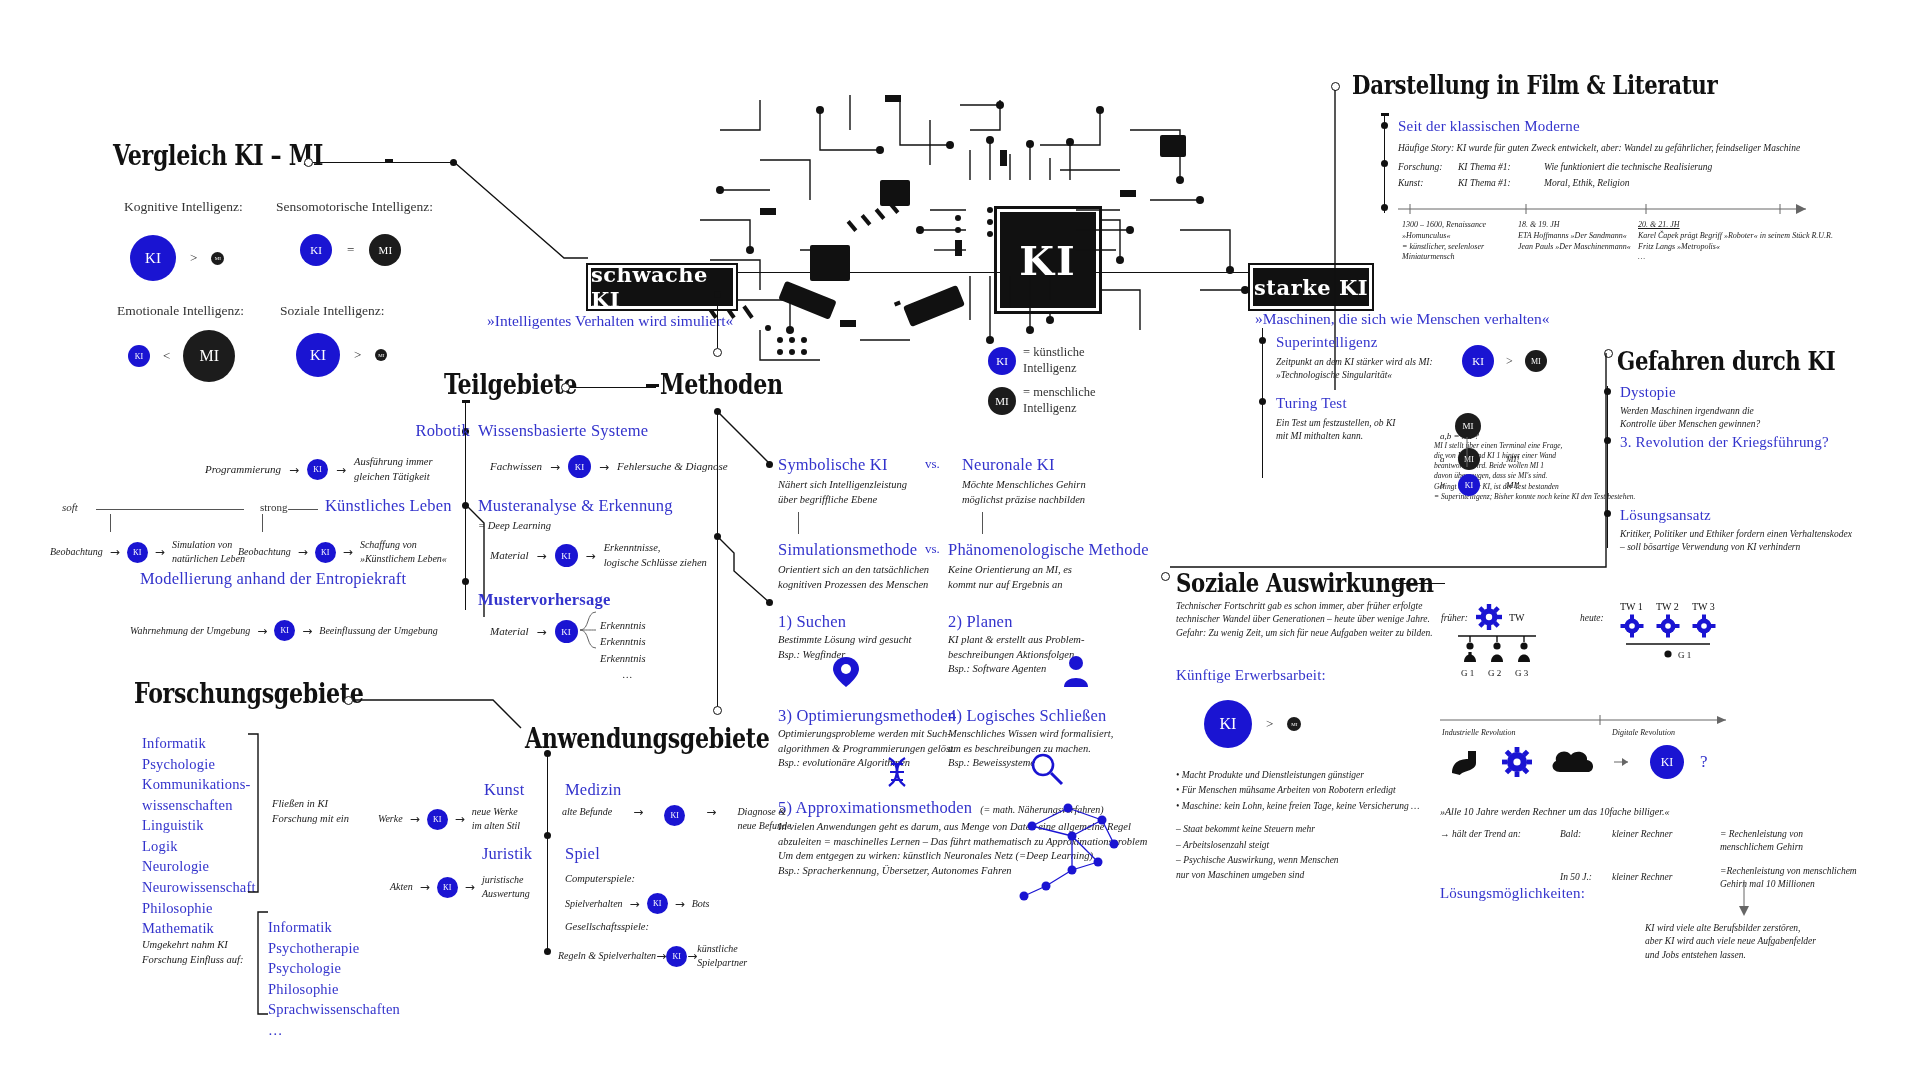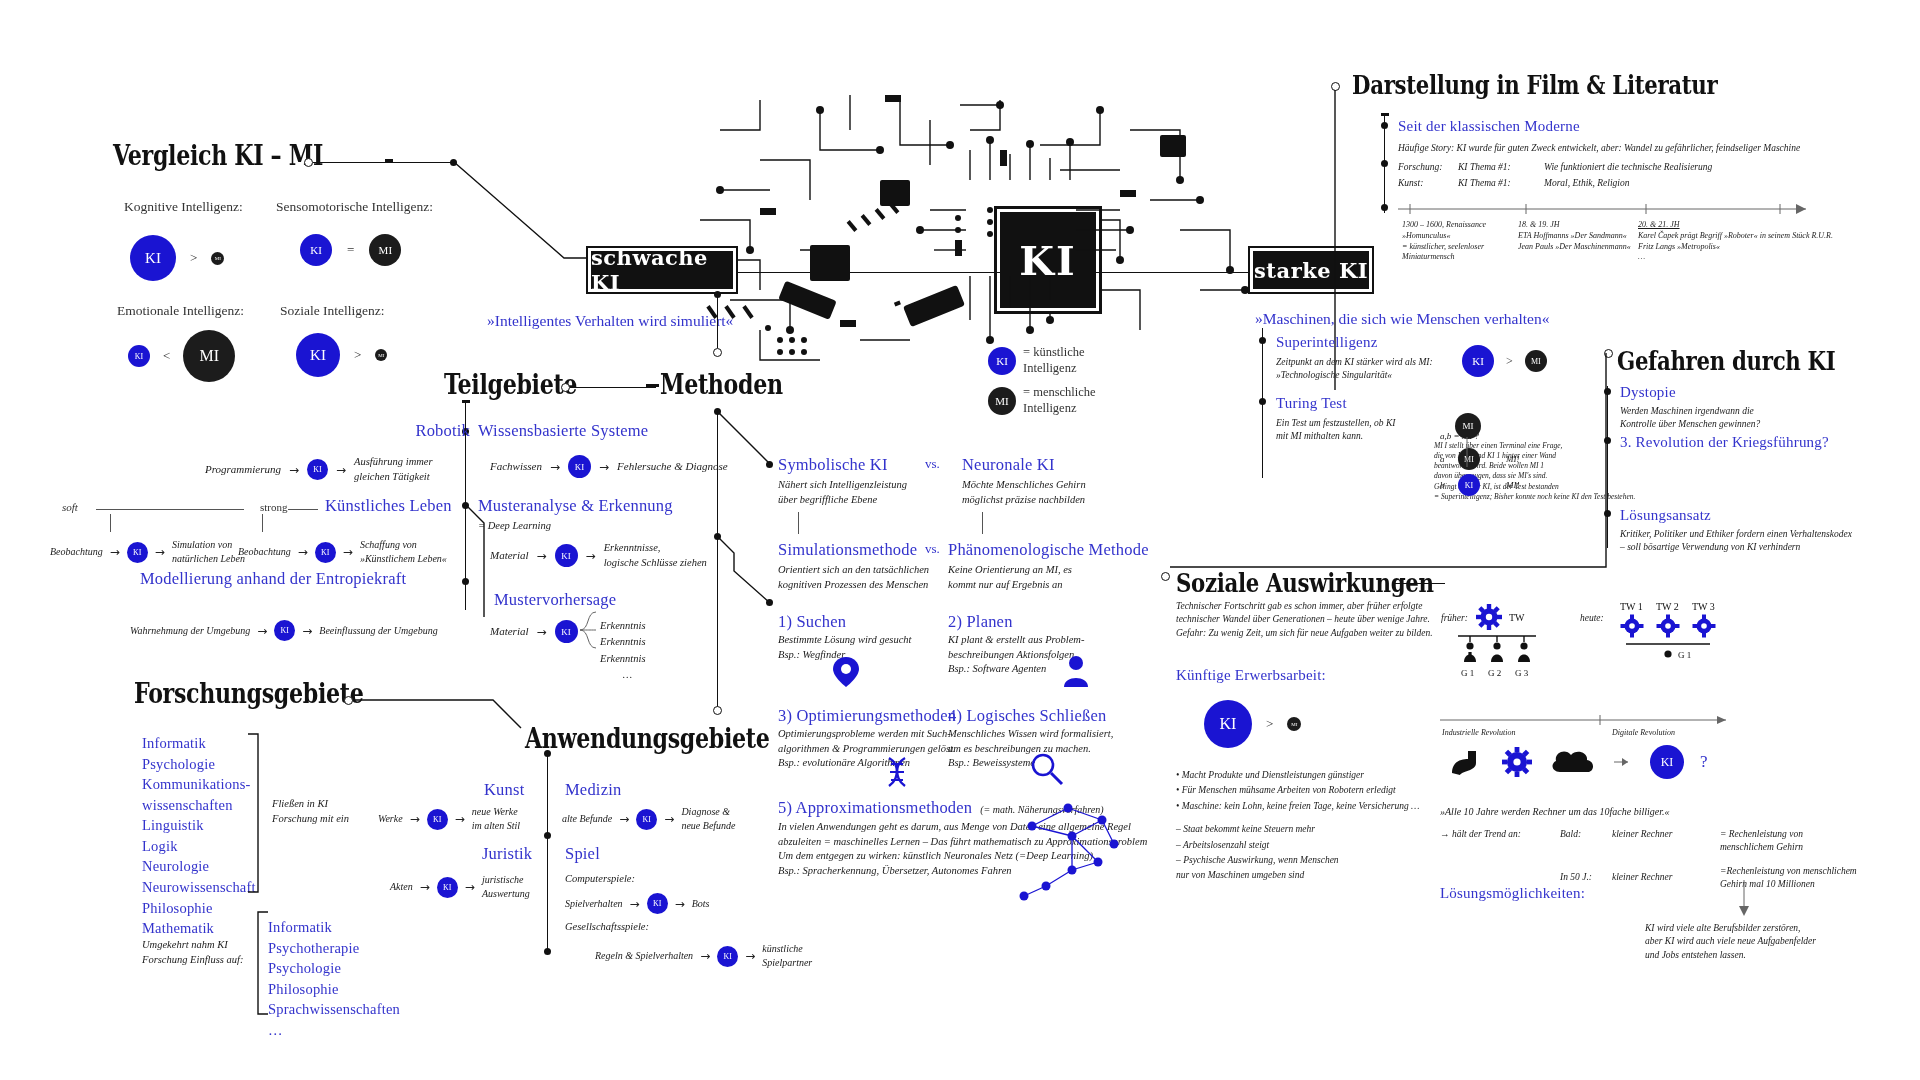--- a/index.html
+++ b/index.html
@@ -54,20 +54,21 @@
   }
   .ki{background:#1a14d2;}
   .mi{background:#1c1c1c;}
 
   
   .kbox{
     background:#111;color:#fff;display:flex;align-items:center;justify-content:center;
     font-family:"DejaVu Serif",serif;font-weight:700;font-size:21px;
     border:3px solid #fff; outline:2px solid #111;
     letter-spacing:.5px;
+    margin-top:17px;
   }
   .chip{
     background:#111;color:#fff;display:flex;align-items:center;justify-content:center;
     font-family:"DejaVu Serif",serif;font-weight:700;font-size:40px;
     letter-spacing:2px;
     box-shadow:0 0 0 3px #fff, 0 0 0 6px #111;
   }
 
   
   .ln{position:absolute;background:#111;}
@@ -385,21 +386,21 @@
     <span class="it">Material</span>
     <span class="arrow">→</span>
     <div class="circ ki" style="width:23px;height:23px;font-size:9px;">
         <span>KI</span>
       </div>
     <span class="arrow">→</span>
     <span class="itw" style="white-space:pre-line;width:150px;">Erkenntnisse,
 logische Schlüsse ziehen</span>
   </div>
 
-  <div class="abs h2" style="left:494px;top:590px;">Mustervorhersage</div>
+  <div class="abs h2" style="left:478px;top:590px;font-weight:bold;">Mustervorhersage</div>
   <div class="abs" style="left:490px;top:620px;display:flex;align-items:center;gap:8px;">
     <span class="it">Material</span>
     <span class="arrow">→</span>
     <div class="circ ki" style="width:23px;height:23px;font-size:9px;">
         <span>KI</span>
       </div>
   </div>
   <svg class="abs" style="left:580px;top:608px;" width="28" height="60">
     <path class="swt" d="M0 22 C10 22 6 4 16 4"></path>
     <path class="swt" d="M0 22 C10 22 8 22 16 22"></path>
@@ -586,21 +587,21 @@
     <span class="arrow">→</span>
     <div class="circ ki" style="width:21px;height:21px;font-size:8px;">
         <span>KI</span>
       </div>
     <span class="arrow">→</span>
     <span class="itw" style="white-space:pre-line;width:80px;font-size:10px;">juristische
 Auswertung</span>
   </div>
 
   <div class="abs h2" style="left:565px;top:780px;">Medizin</div>
-  <div class="abs" style="left:562px;top:805px;display:flex;align-items:center;gap:7px;">
+  <div class="abs" style="left:562px;top:805px;display:flex;gap:21px;">
     <span class="it" style="font-size:10px;">alte Befunde</span>
     <span class="arrow">→</span>
     <div class="circ ki" style="width:21px;height:21px;font-size:8px;">
         <span>KI</span>
       </div>
     <span class="arrow">→</span>
     <span class="itw" style="white-space:pre-line;width:90px;font-size:10px;">Diagnose &amp;
 neue Befunde</span>
   </div>
 
@@ -609,21 +610,21 @@
   <div class="abs" style="left:565px;top:893px;display:flex;align-items:center;gap:7px;">
     <span class="it" style="font-size:10px;">Spielverhalten</span>
     <span class="arrow">→</span>
     <div class="circ ki" style="width:21px;height:21px;font-size:8px;">
         <span>KI</span>
       </div>
     <span class="arrow">→</span>
     <span class="itw" style="font-size:10px;">Bots</span>
   </div>
   <div class="abs itw" style="left:565px;top:920px;">Gesellschaftsspiele:</div>
-  <div class="abs" style="left:595px;top:942px;display:flex;align-items:center;gap:7px;justify-content:flex-end;">
+  <div class="abs" style="left:558px;top:942px;display:flex;align-items:center;justify-content:flex-end;">
     <span class="it" style="font-size:10px;">Regeln &amp; Spielverhalten</span>
     <span class="arrow">→</span>
     <div class="circ ki" style="width:21px;height:21px;font-size:8px;">
         <span>KI</span>
       </div>
     <span class="arrow">→</span>
     <span class="itw" style="white-space:pre-line;width:80px;font-size:10px;">künstliche
 Spielpartner</span>
   </div>
 

